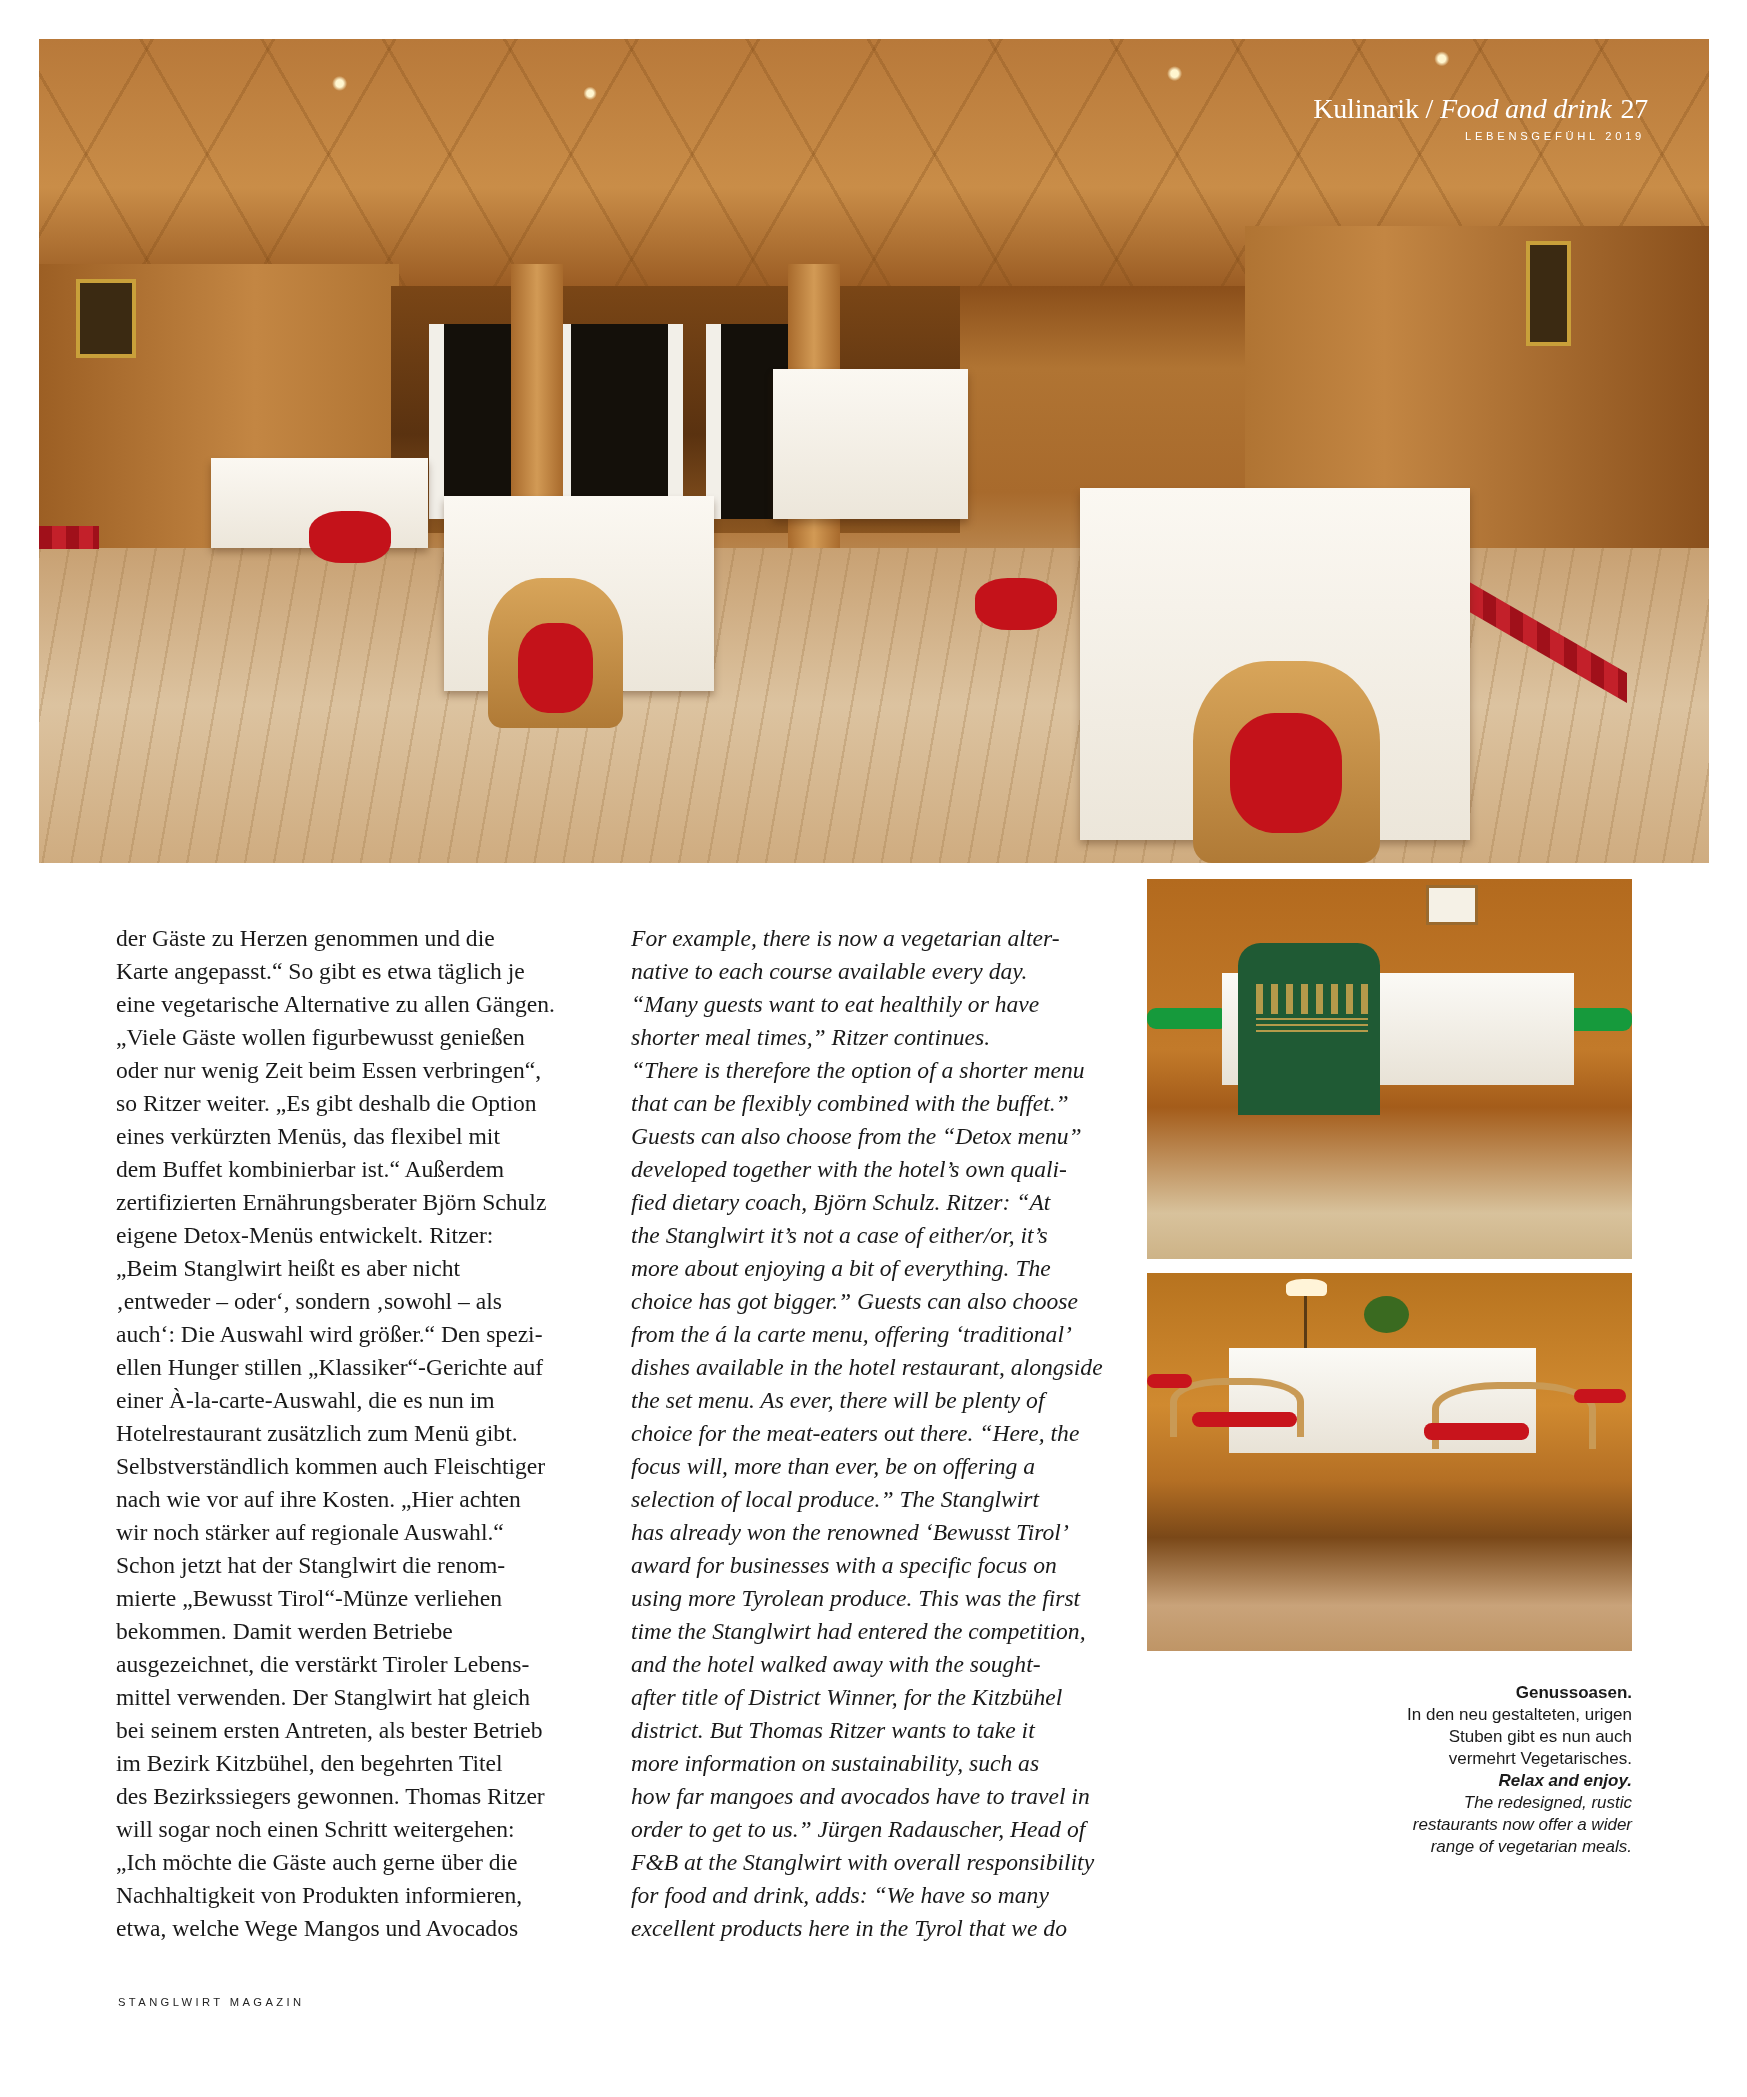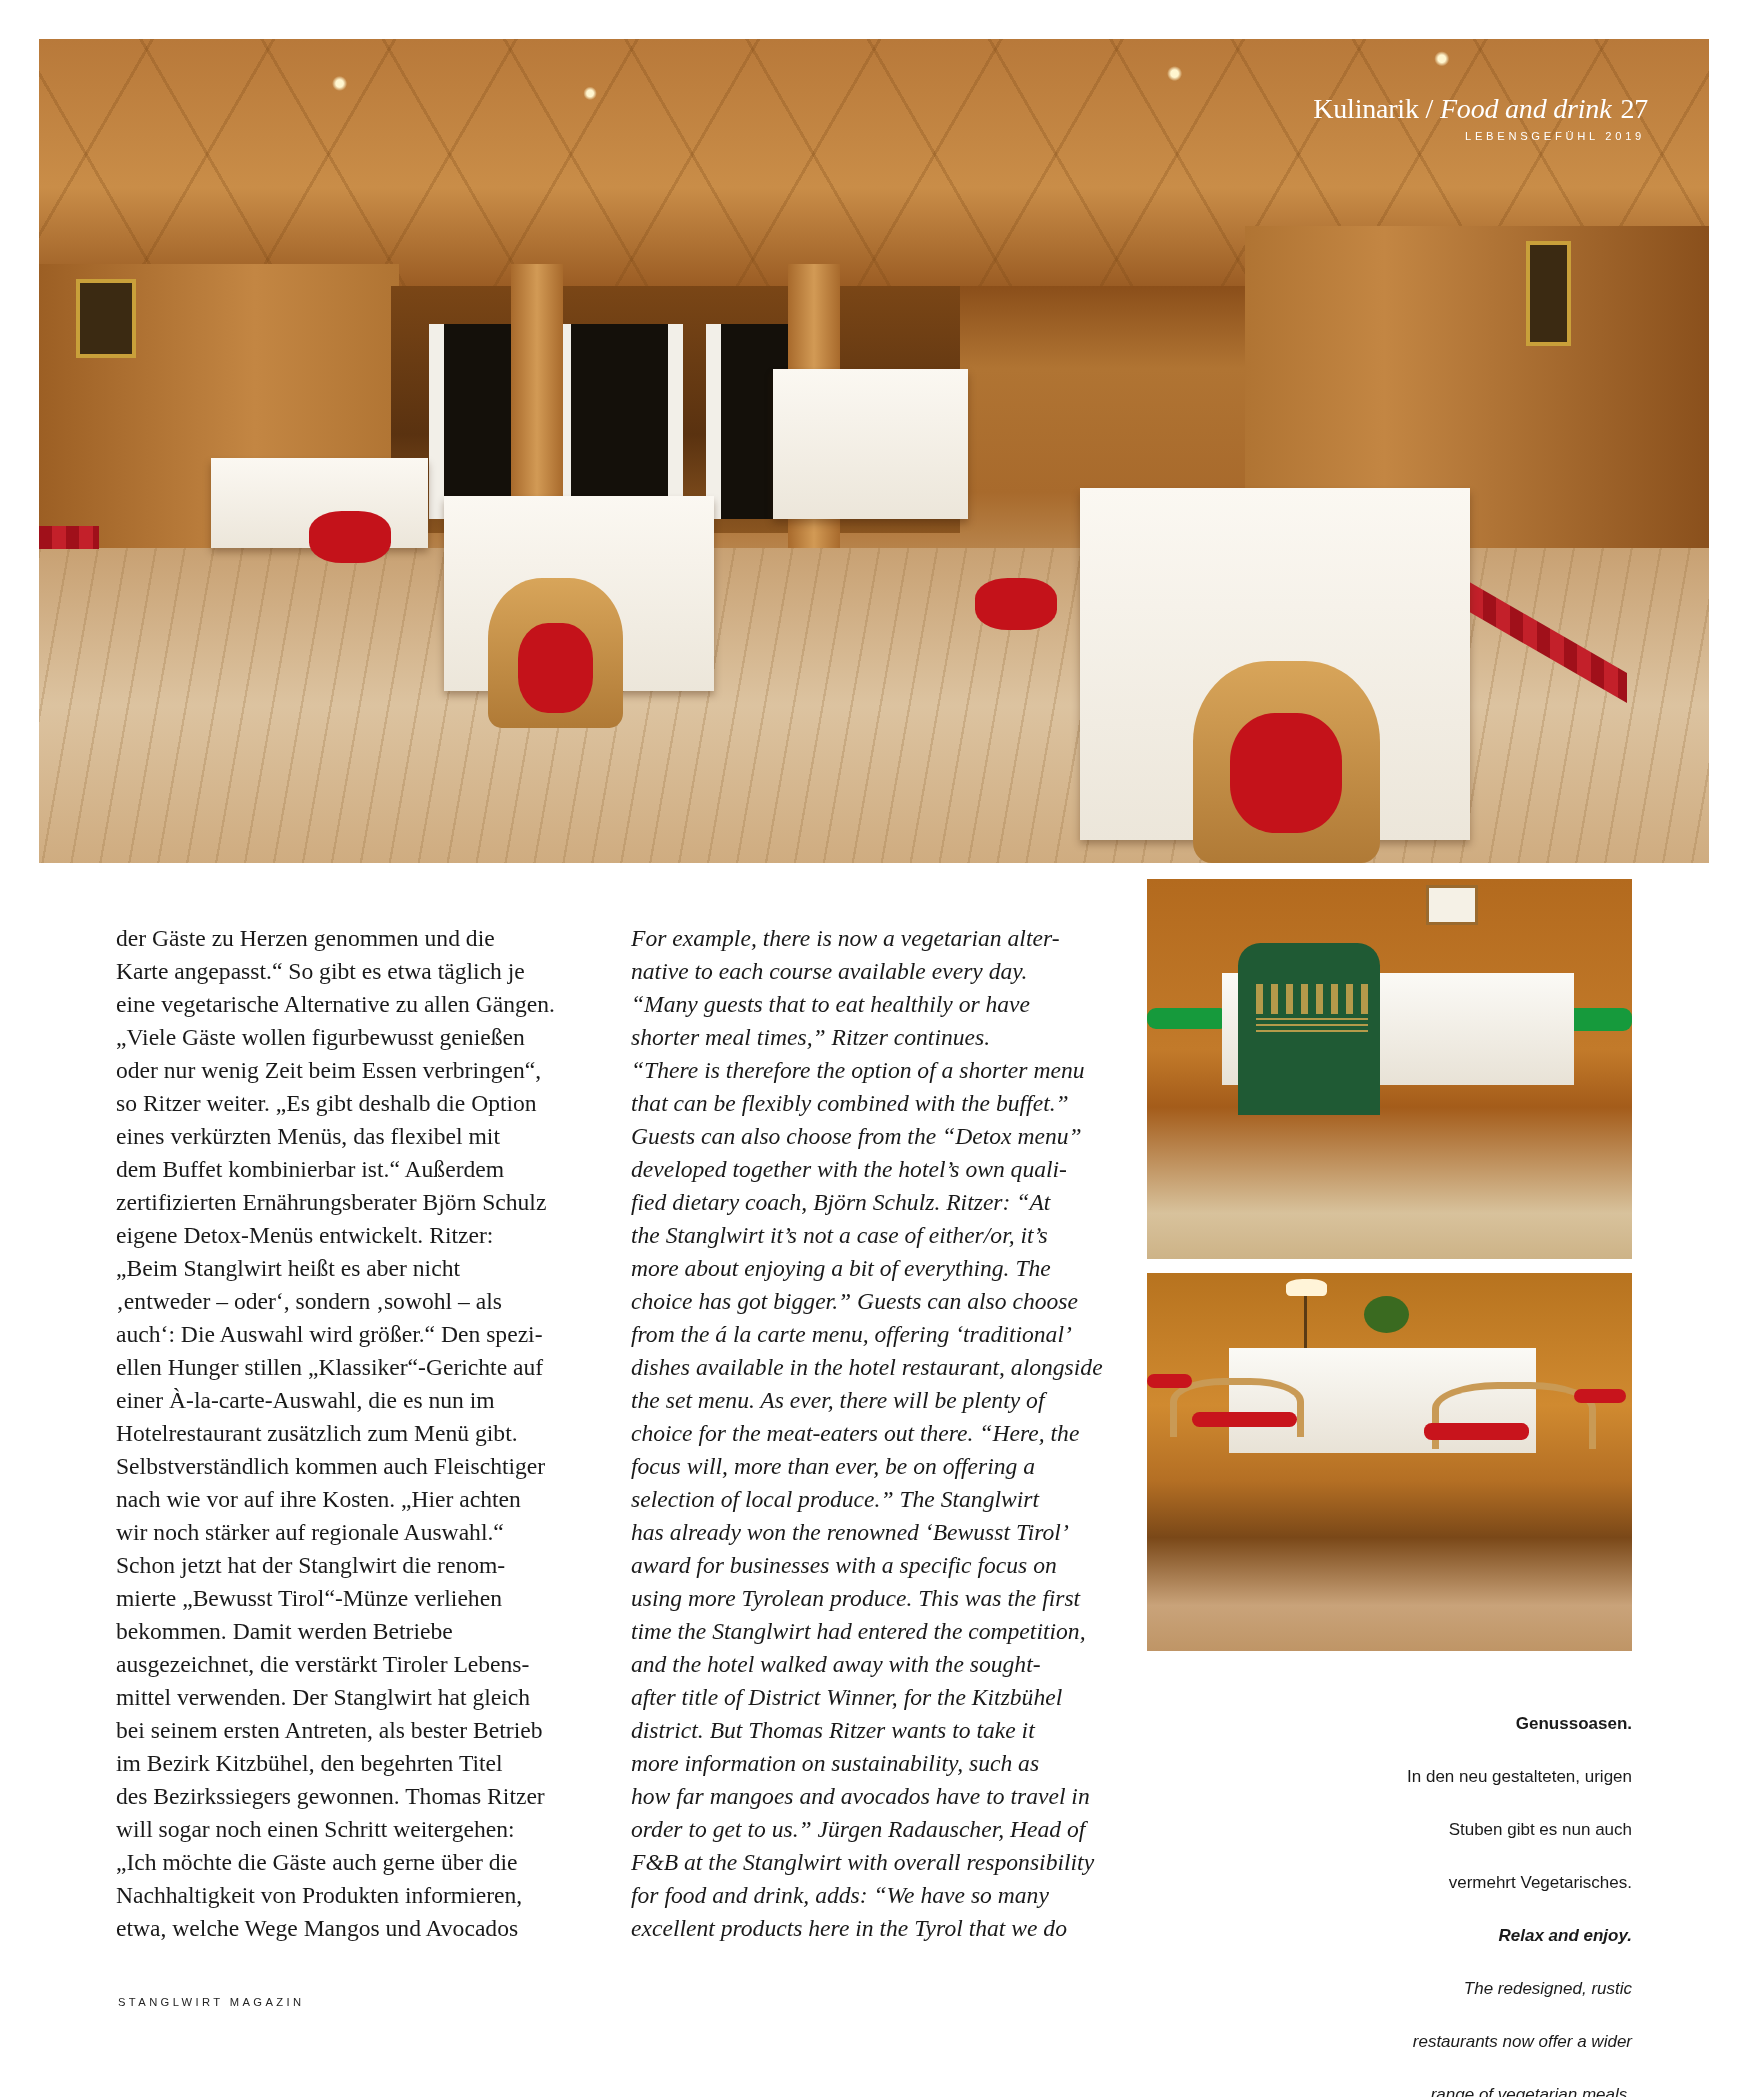--- a/index.html
+++ b/index.html
@@ -55,21 +55,21 @@
   .photo .p-chair { position:absolute; border: 7.5px solid #c99a55; border-bottom:none; border-radius: 40% 40% 0 0; }
 
   
   .col { position:absolute; top: 922px; width: 494px; font-size: 23.6px; line-height: 33px; }
   .col .ln { display:block; white-space: nowrap; }
   .col-de { left: 116px; font-family: "Liberation Serif", serif; }
   .col-en { left: 631px; font-family: "Liberation Serif", serif; font-style: italic; }
 
   
   .caption { position:absolute; right: 116px; top: 1682px; text-align:right; font-family: "Liberation Sans", sans-serif; font-size: 17px; line-height: 22px; color:#1a1a1a; }
-  .caption .ln { display:block; white-space: nowrap; margin-top: 31px; }
+  .caption .ln { display:block; white-space: nowrap; }
   .caption .title-de { font-weight: bold; }
   .caption .title-en { font-weight: bold; font-style: italic; }
   .caption .it { font-style: italic; }
 
   
   .footer { position:absolute; left: 118px; top: 1996px; font-family: "Liberation Sans", sans-serif; font-size: 11.2px; letter-spacing: 3.4px; color:#222; }
 </style>
 </head>
 <body>
 
@@ -135,21 +135,21 @@
   <span class="ln">des Bezirkssiegers gewonnen. Thomas Ritzer</span>
   <span class="ln">will sogar noch einen Schritt weitergehen:</span>
   <span class="ln">„Ich möchte die Gäste auch gerne über die</span>
   <span class="ln">Nachhaltigkeit von Produkten informieren,</span>
   <span class="ln">etwa, welche Wege Mangos und Avocados</span>
 </div>
 
 <div class="col col-en">
   <span class="ln">For example, there is now a vegetarian alter-</span>
   <span class="ln">native to each course available every day.</span>
-  <span class="ln">“Many guests that to eat healthily or have</span>
+  <span class="ln">“Many guests want to eat healthily or have</span>
   <span class="ln">shorter meal times,” Ritzer continues.</span>
   <span class="ln">“There is therefore the option of a shorter menu</span>
   <span class="ln">that can be flexibly combined with the buffet.”</span>
   <span class="ln">Guests can also choose from the “Detox menu”</span>
   <span class="ln">developed together with the hotel’s own quali-</span>
   <span class="ln">fied dietary coach, Björn Schulz. Ritzer: “At</span>
   <span class="ln">the Stanglwirt it’s not a case of either/or, it’s</span>
   <span class="ln">more about enjoying a bit of everything. The</span>
   <span class="ln">choice has got bigger.” Guests can also choose</span>
   <span class="ln">from the á la carte menu, offering ‘traditional’</span>

